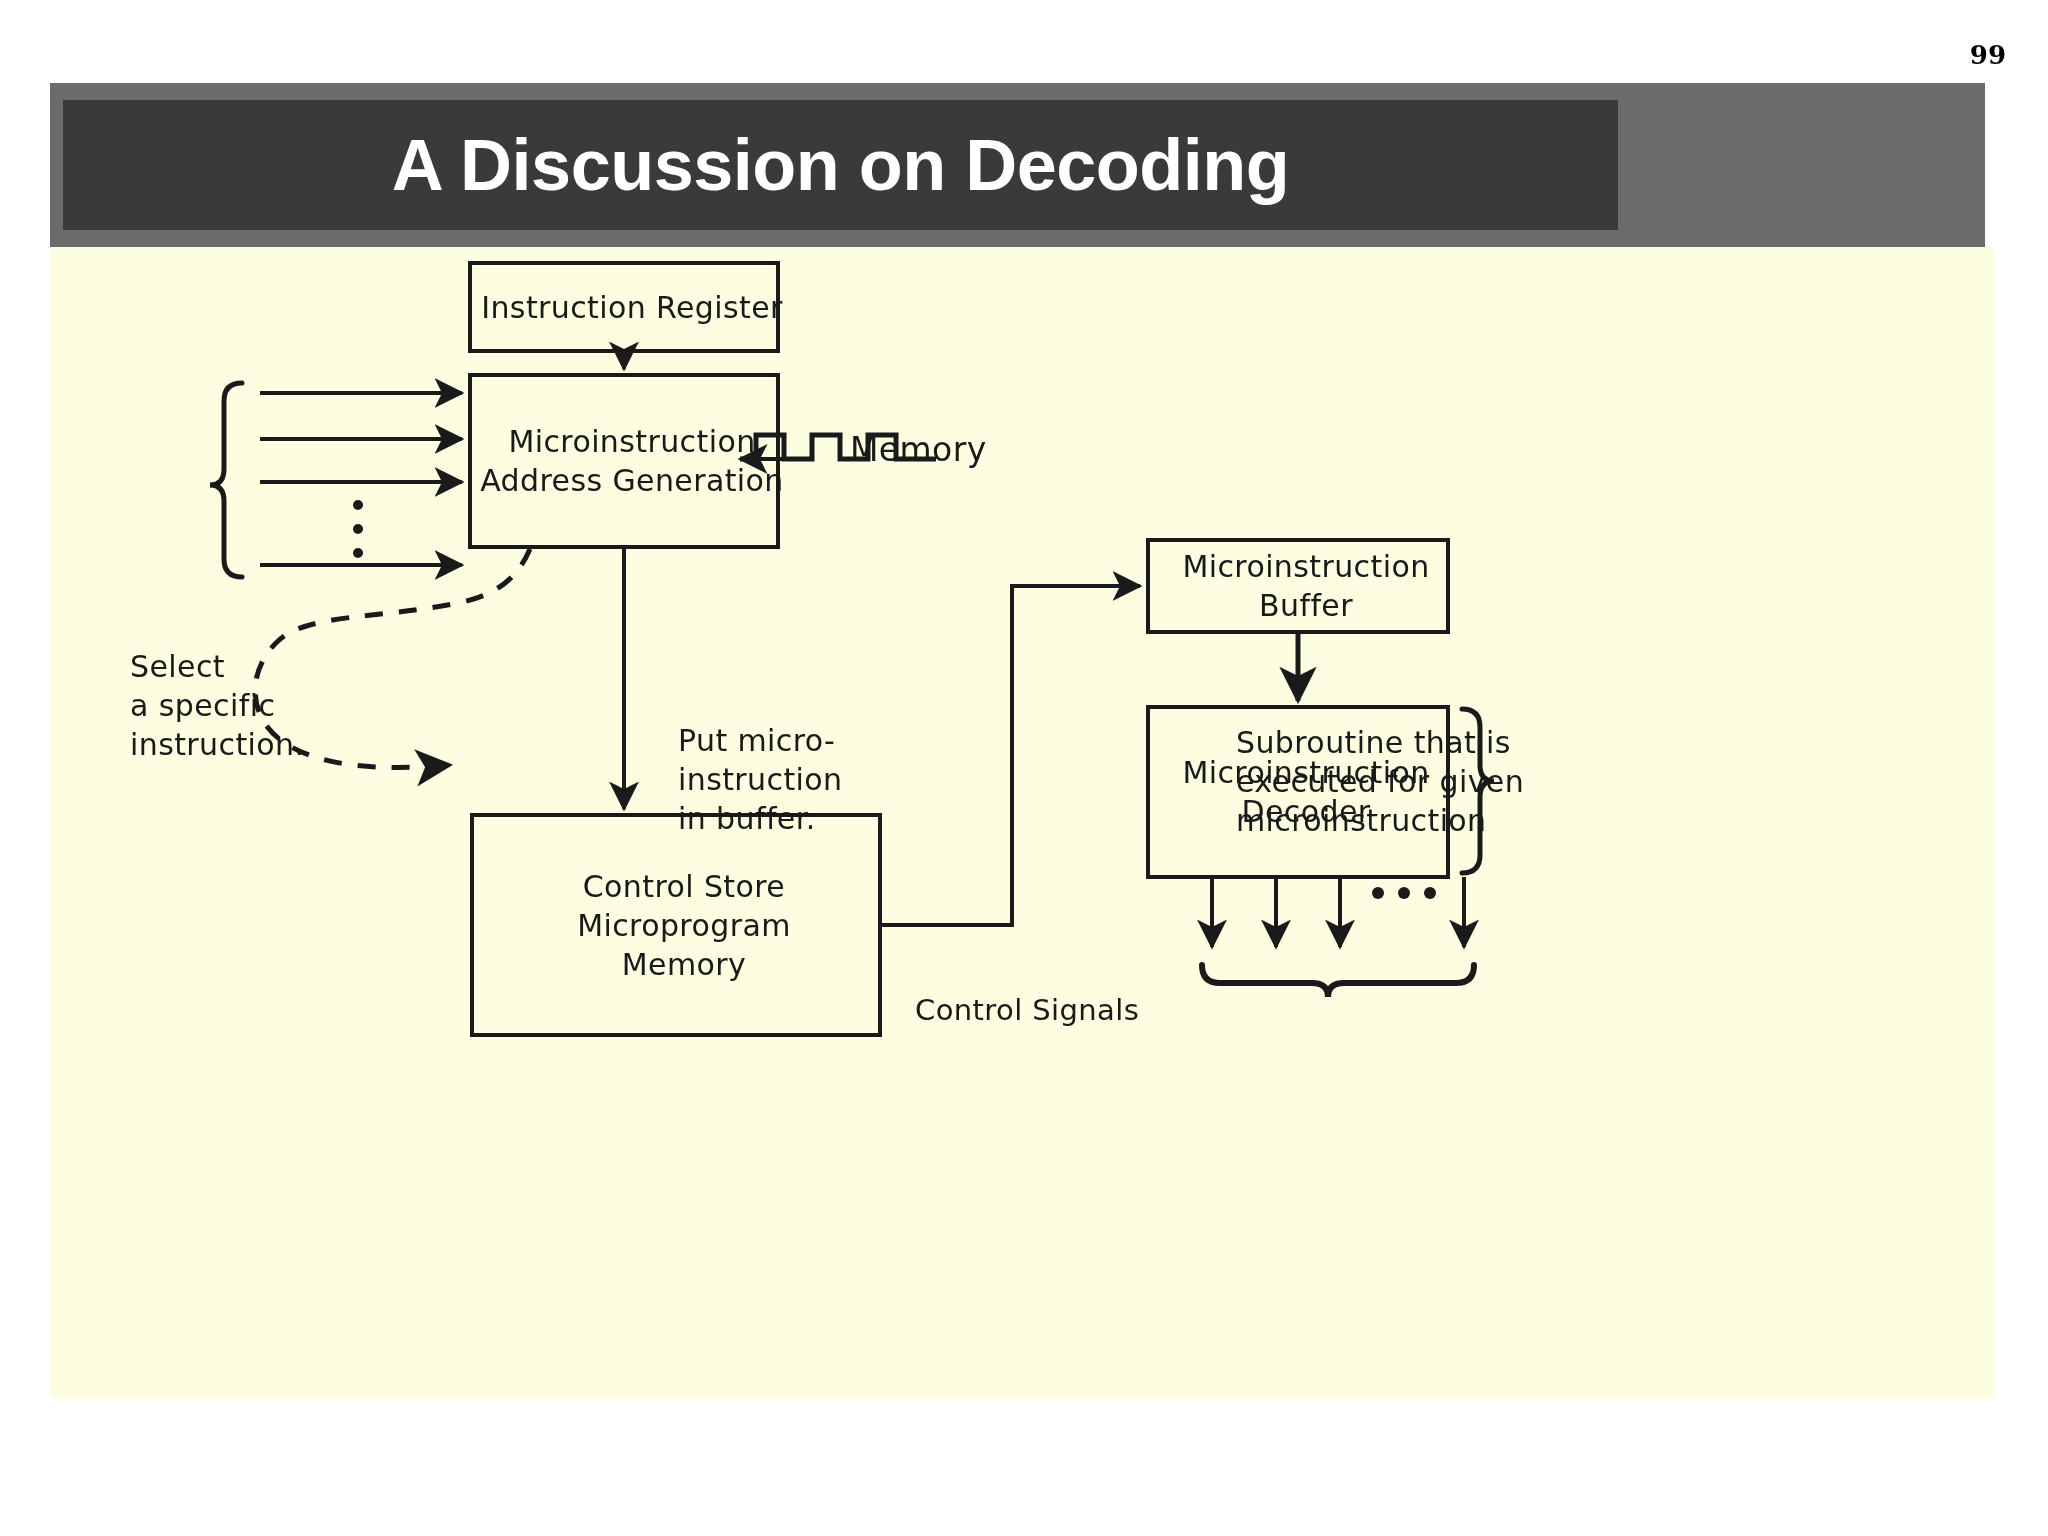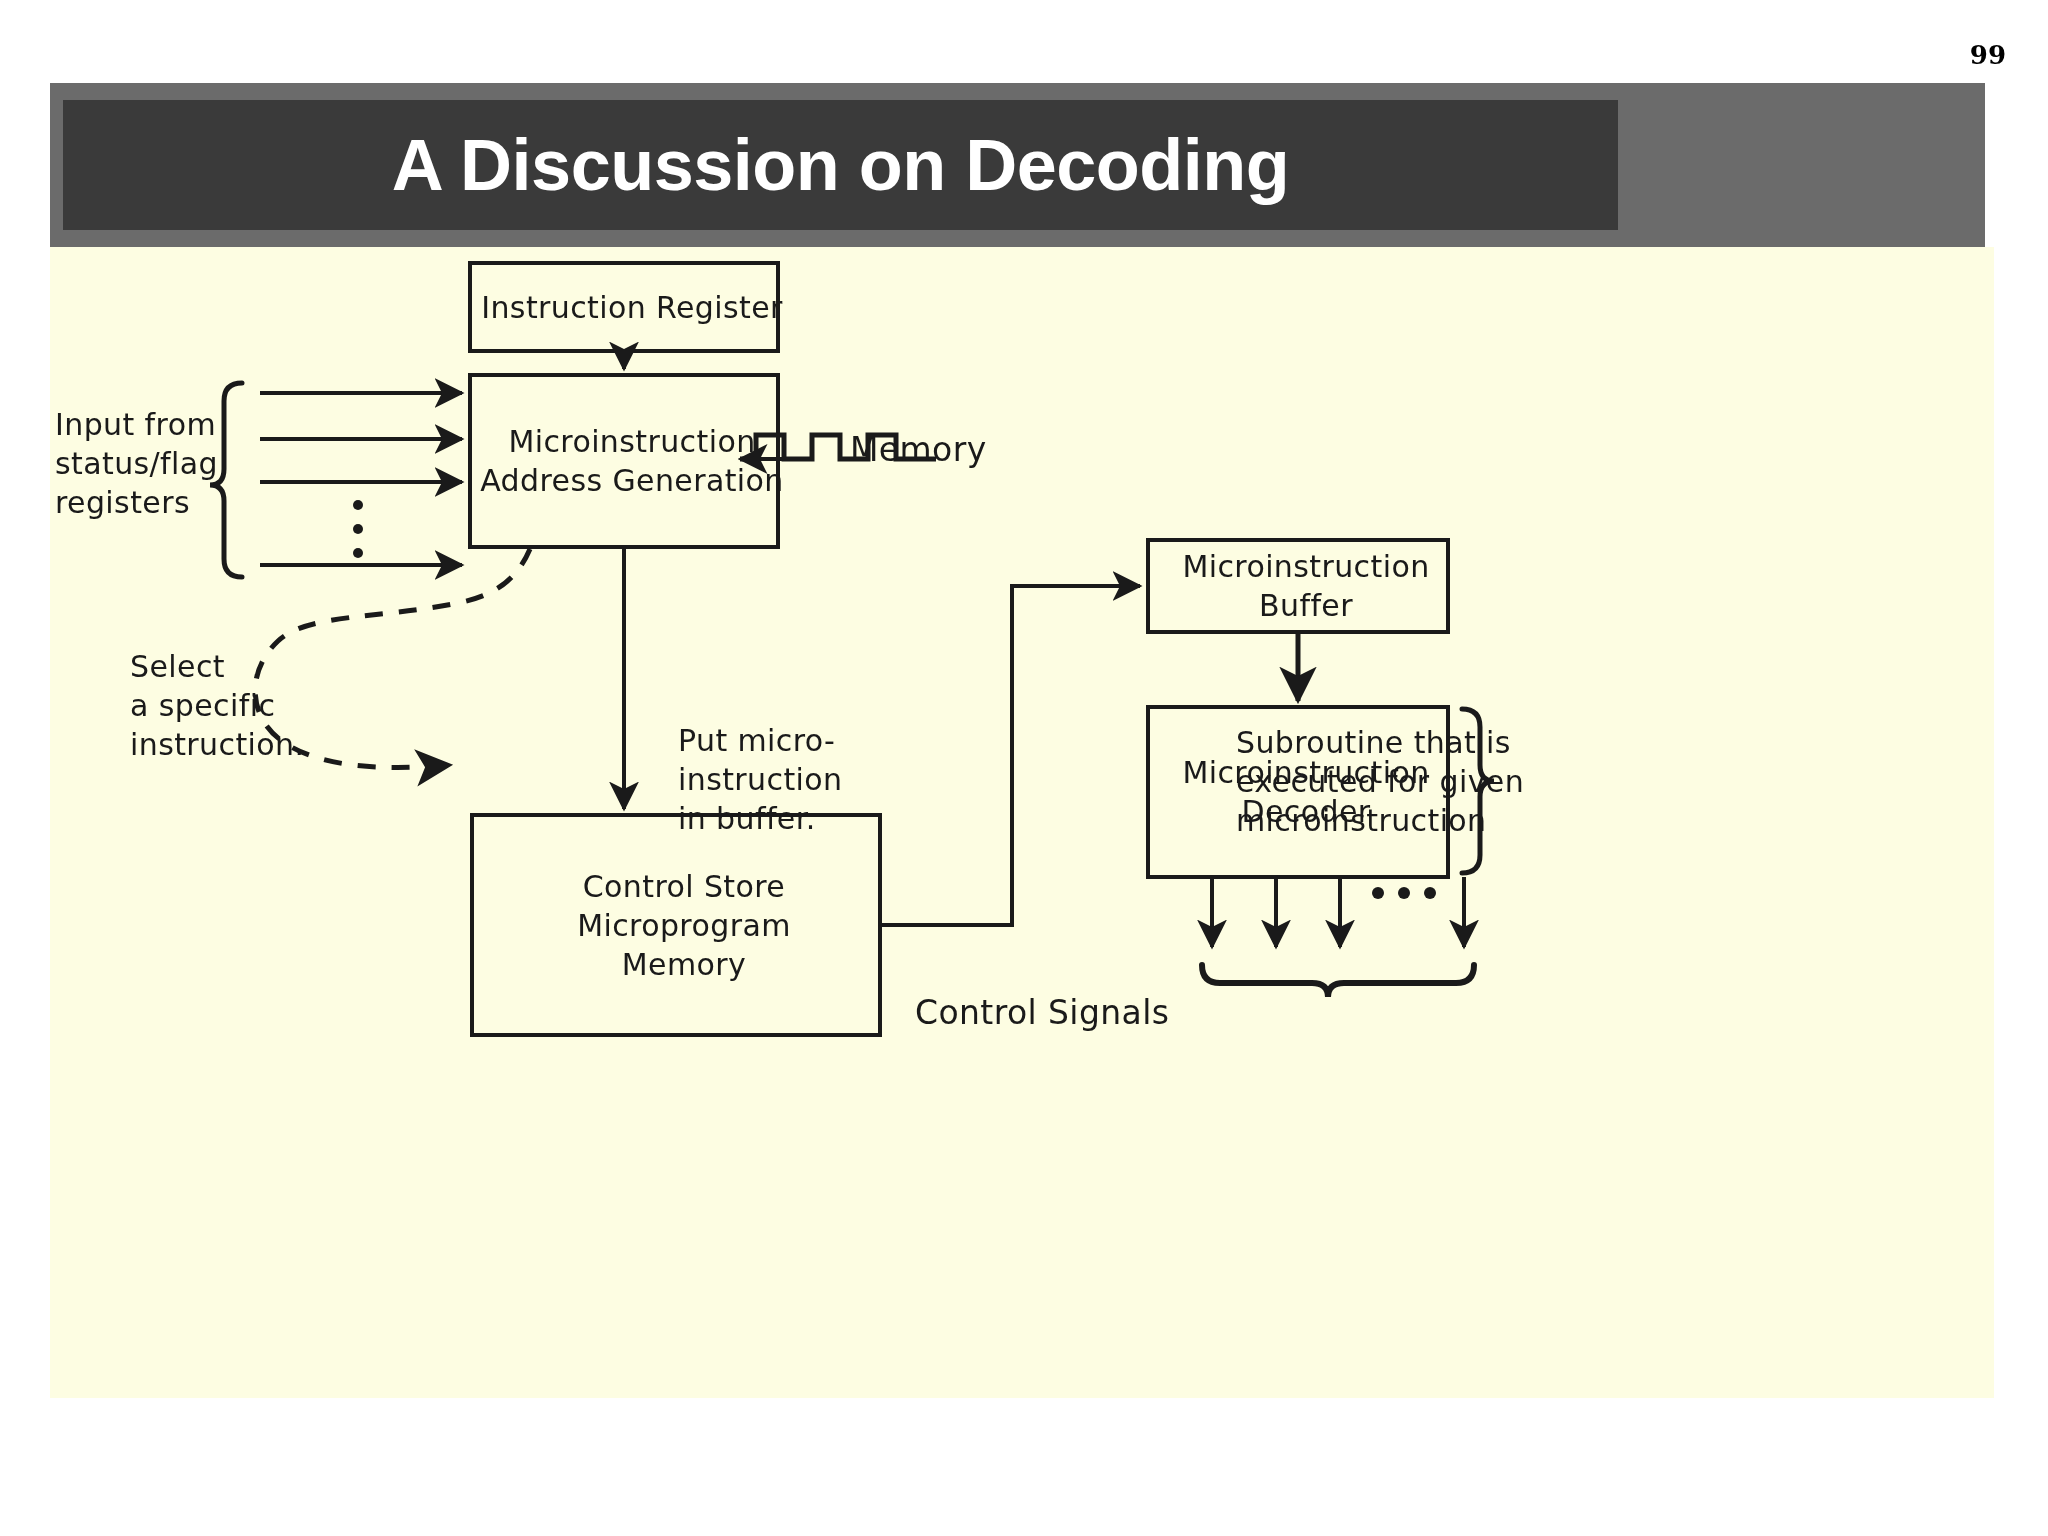--- a/index.html
+++ b/index.html
@@ -111,21 +111,21 @@
   #label-address-generation   { left: 420px; top: 128px; width: 308px; height: 172px; }
   #label-control-store        { left: 422px; top: 568px; width: 408px; height: 220px; }
   #label-microinstr-buffer    { left: 1098px; top: 293px; width: 300px; height: 92px; }
   #label-microinstr-decoder   { left: 1098px; top: 460px; width: 300px; height: 170px; }
 
   #label-input-from      { left: 5px;   top: 158px; }
   #label-clock           { left: 800px; top: 182px; font-size: 33px; }
   #label-select-specific { left: 80px;  top: 400px; }
   #label-put-micro       { left: 628px; top: 474px; }
   #label-subroutine      { left: 1186px; top: 476px; }
-  #label-control-signals { left: 865px; top: 745px; font-size: 33px; }
+  #label-control-signals { left: 865px; top: 745px; font-size: 29px; }
 </style>
 </head>
 <body>
 
 <div id="page-number">99</div>
 
 <div id="title-banner-outer"></div>
 <div id="title-banner-inner"></div>
 <div id="title-text">A Discussion on Decoding</div>
 
@@ -191,23 +191,20 @@
   <div class="boxlabel" id="label-control-store">Control Store
 Microprogram
 Memory</div>
 
   <div class="boxlabel" id="label-microinstr-buffer">Microinstruction
 Buffer</div>
 
   <div class="boxlabel" id="label-microinstr-decoder">Microinstruction
 Decoder</div>
 
-  <div class="dlabel" id="label-input-from">Input from
-status/flag
-registers</div>
 
   <div class="dlabel" id="label-clock">Memory</div>
 
   <div class="dlabel" id="label-select-specific">Select
 a specific
 instruction.</div>
 
   <div class="dlabel" id="label-put-micro">Put micro-
 instruction
 in buffer.</div>

